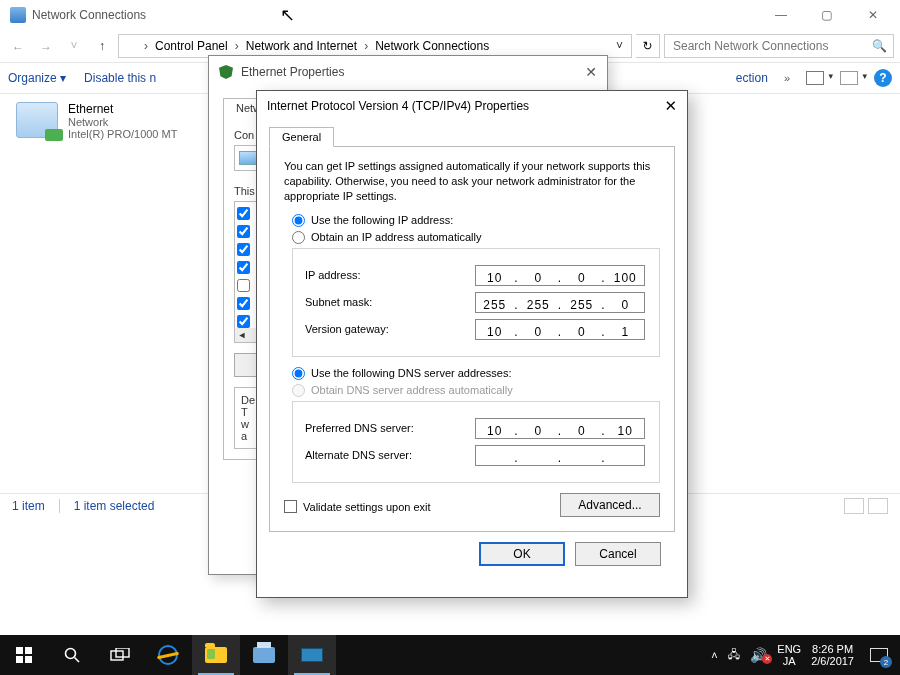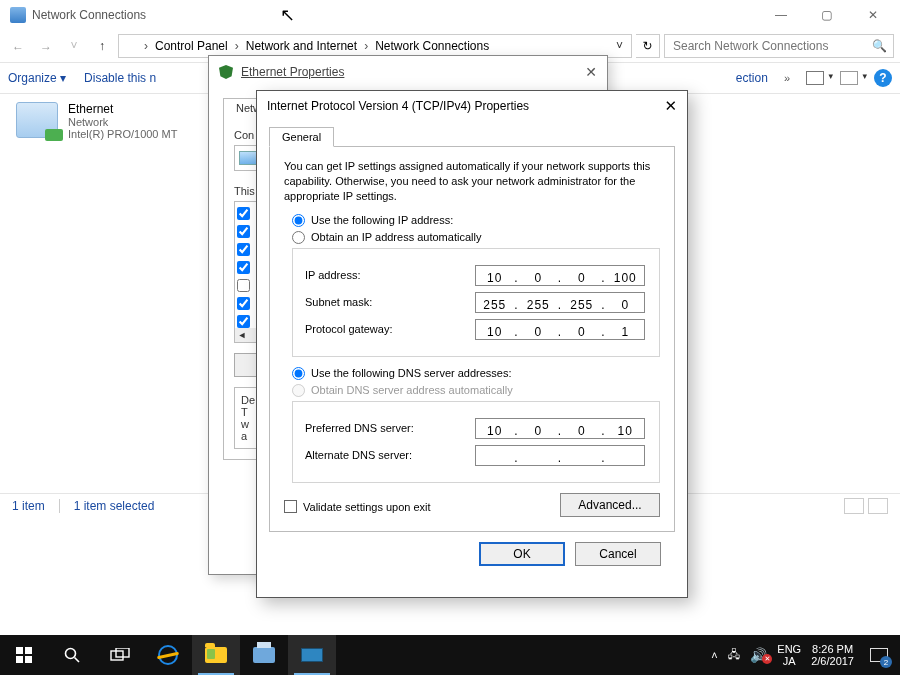--- a/index.html
+++ b/index.html
@@ -42,21 +42,21 @@
 
 .statusbar { position:absolute; bottom:0; left:0; right:0; height:24px; border-top:1px solid #e5e5e5; display:flex; align-items:center; padding:0 12px; gap:14px; color:#1a4aa0; font-size:12px;}
 .statusbar .vdiv{ width:1px; height:14px; background:#ccc;}
 .statusbar .viewbtns{ margin-left:auto; display:flex; gap:4px;}
 .statusbar .vb{ width:20px;height:16px;border:1px solid #ccc;}
 
 
 .ethprops { position:absolute; left:208px; top:55px; width:400px; height:520px; background:#fff; border:1px solid #888; box-shadow: 4px 4px 12px rgba(0,0,0,.18);}
 .ethprops .dlgtitle{ height:32px; display:flex; align-items:center; padding:0 10px; gap:8px; }
 .ethprops .dlgtitle .shield{ width:14px; height:14px; background:#2e7d32; clip-path: polygon(50% 0,100% 20%,90% 80%,50% 100%,10% 80%,0 20%);}
-.ethprops .dlgtitle .txt{ color:#444;text-decoration:underline;}
+.ethprops .dlgtitle .txt{ color:#444;}
 .ethprops .dlgtitle .x{ margin-left:auto; color:#555; font-size:14px;}
 .ethprops .body{ padding:10px 14px; color:#333;}
 .ethprops .tab{ display:inline-block; border:1px solid #bbb; border-bottom:none; padding:3px 12px; background:#fff; font-size:11px;}
 .ethprops .frame{ border:1px solid #bbb; padding:10px; margin-top:-1px;}
 .ethprops .conn-label{ font-size:11px; margin:2px 0 4px;}
 .ethprops .conn-box{ border:1px solid #bbb; height:26px; display:flex; align-items:center; padding:0 4px;}
 .ethprops .conn-box .nic{ width:18px;height:14px;background:linear-gradient(#bcdffb,#70b2ea);margin-right:4px;border:1px solid #7aa;}
 .ethprops .subhead{ margin:14px 0 4px; font-size:11px;}
 .ethprops .list{ border:1px solid #bbb; height:142px; padding:2px; overflow:hidden; position:relative;}
 .ethprops .li{ display:flex; align-items:center; gap:4px; height:18px; font-size:11px;}
@@ -281,21 +281,21 @@
             <span>255</span>
               <span class="dot">.</span>
               <span>255</span>
               <span class="dot">.</span>
               <span>255</span>
               <span class="dot">.</span>
               <span>0</span>
           </div>
         </div>
         <div class="field">
-          <span class="lbl">Protocol gateway:</span>
+          <span class="lbl">Version gateway:</span>
           <div class="ipbox">
             <span>10</span>
               <span class="dot">.</span>
               <span>0</span>
               <span class="dot">.</span>
               <span>0</span>
               <span class="dot">.</span>
               <span>1</span>
           </div>
         </div>

